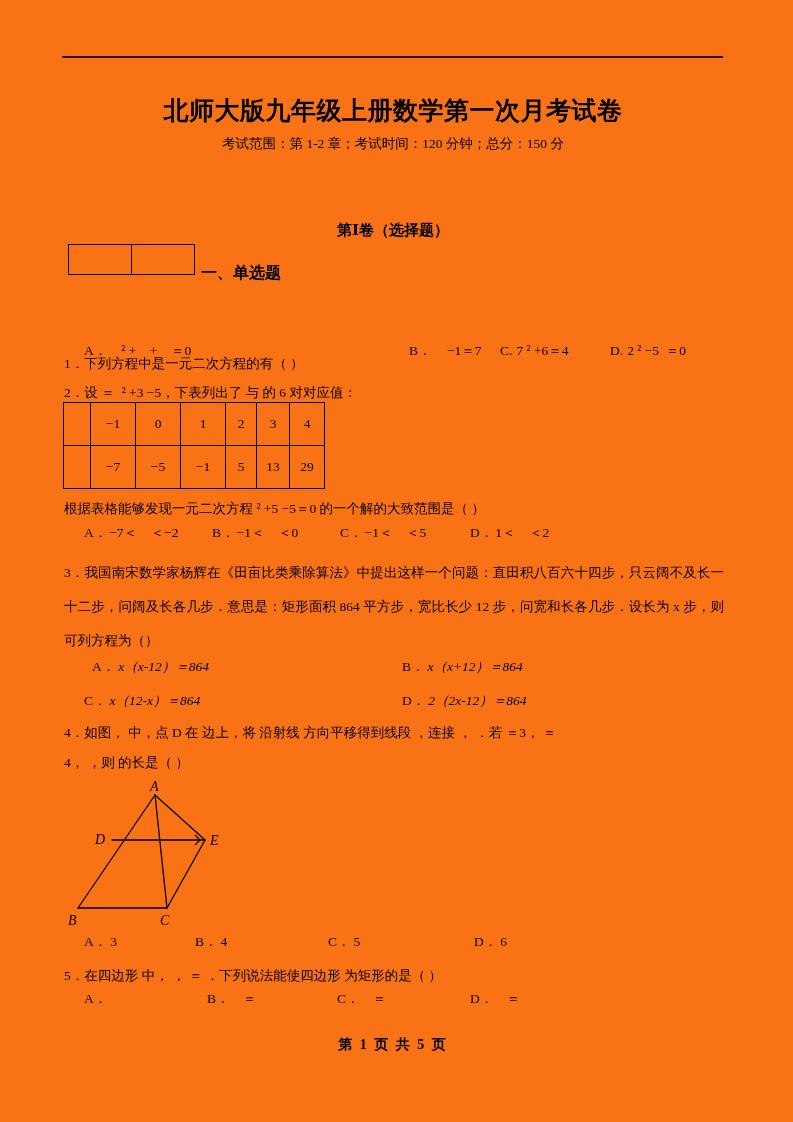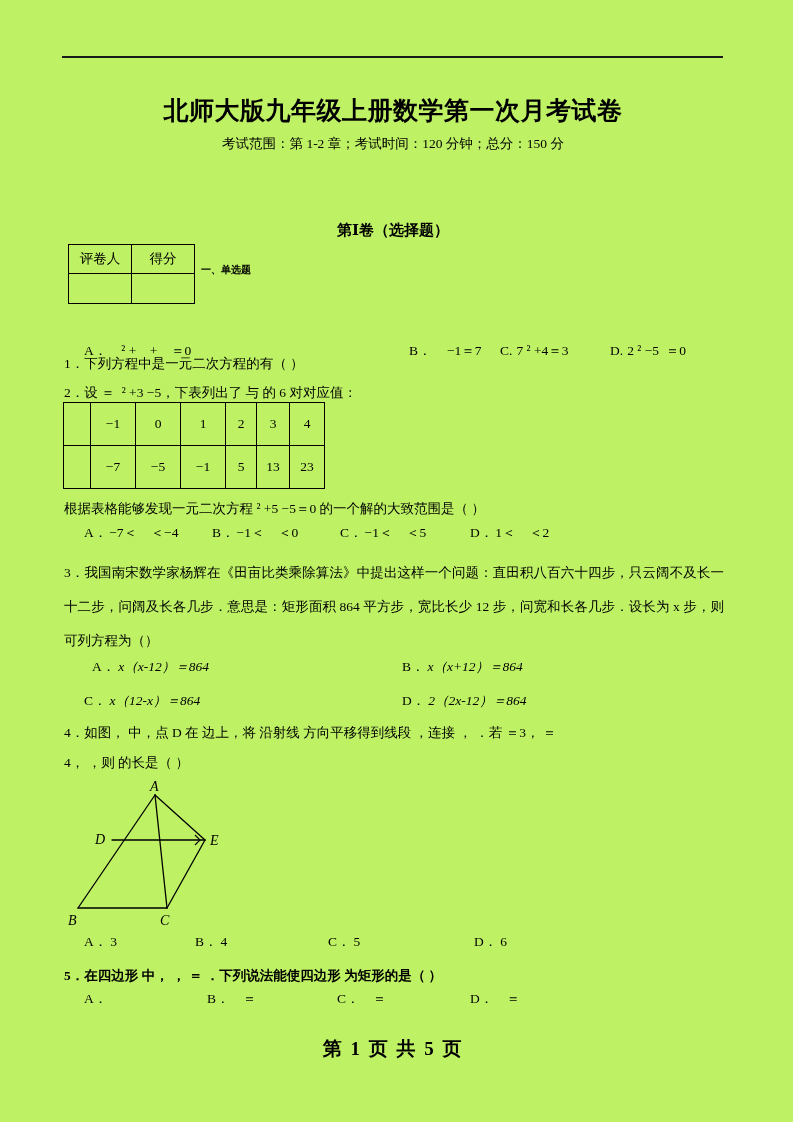--- a/index.html
+++ b/index.html
@@ -10,21 +10,21 @@
   }
   body {
     font-family: "Liberation Serif", "DejaVu Serif", serif;
     color: #000000;
     -webkit-font-smoothing: none;
   }
   .page {
     position: relative;
     width: 793px;
     height: 1122px;
-    background: #bef264;
+    background: #f97316;
     overflow: hidden;
     box-sizing: border-box;
   }
   .content {
     position: absolute;
     left: 62px;
     top: 0;
     width: 662px;
   }
 
@@ -100,21 +100,21 @@
     font-size: 13.5px;
     padding: 0;
   }
   .scorer-table tr.blank td { height: 29px; }
 
   
   .section-label {
     position: absolute;
     left: 139px;
     top: 263px;
-    font-size: 10px;
+    font-size: 16px;
     font-weight: bold;
   }
 
   
   .q {
     position: absolute;
     font-size: 13.5px;
     line-height: 25px;
     width: 662px;
   }
@@ -168,21 +168,21 @@
     top: 778px;
   }
 
   
   .footer {
     position: absolute;
     left: 0;
     top: 1036px;
     width: 662px;
     text-align: center;
-    font-size: 19px;
+    font-size: 14px;
     font-weight: bold;
     letter-spacing: 2px;
   }
 </style>
 </head>
 <body>
 
 <div class="page">
 
   <div class="top-rule"></div>
@@ -193,40 +193,36 @@
 
     <div class="doc-subtitle">考试范围：第 1-2 章；考试时间：120 分钟；总分：150 分</div>
 
     <div class="notes">
     </div>
 
     <div class="vol-heading">第Ⅰ卷（选择题）</div>
 
     <table class="scorer-table">
       <tbody>
-          <tr>
-        <td>评卷人</td>
-        <td>得分</td>
-      </tr>
       <tr class="blank">
         <td></td>
         <td></td>
       </tr>
     </tbody>
       </table>
 
     <div class="section-label">一、单选题</div>
 
     <div class="q" style="top:316px; left:2px;margin-top:35px;">
       <span>1．</span><span>下列方程中是一元二次方程的有（    ）</span>
     </div>
     <div class="opt-row" style="top:342px;">
       <span class="opt" style="left:22px;"><span>A．</span><span class="gap" style="width:14px;"></span><span>² +    +    ＝0</span></span>
       <span class="opt" style="left:347px;text-align:center;"><span>B．</span><span class="gap" style="width:12px;"></span><span> −1＝7</span></span>
-      <span class="opt" style="left:438px;"><span>C.</span><span class="gap" style="width:4px;"></span><span>7 ² +4＝3</span></span>
+      <span class="opt" style="left:438px;"><span>C.</span><span class="gap" style="width:4px;"></span><span>7 ² +6＝4</span></span>
       <span class="opt" style="left:548px;"><span>D.</span><span class="gap" style="width:4px;"></span><span>2 ² −5  ＝0</span></span>
     </div>
 
     <div class="q" style="top:380px; left:2px;">
       <span>2．</span><span>设    ＝</span><span class="gap" style="width:7px;"></span><span>² +3    −5，下表列出了    与    的 6 对对应值：</span>
     </div>
 
     <table class="value-table">
       <tbody>
           <tr>
@@ -238,29 +234,29 @@
         <td class="w5">3</td>
         <td class="w6">4</td>
       </tr>
       <tr>
         <td class="lab"></td>
         <td class="w1">−7</td>
         <td class="w2">−5</td>
         <td class="w3">−1</td>
         <td class="w4">5</td>
         <td class="w5">13</td>
-        <td class="w6">23</td>
+        <td class="w6">29</td>
       </tr>
     </tbody>
       </table>
 
     <div class="q" style="top:496px; left:2px;">根据表格能够发现一元二次方程    ² +5    −5＝0 的一个解的大致范围是（    ）</div>
 
     <div class="opt-row" style="top:524px;">
-      <span class="opt" style="left:22px;"><span>A．</span><span class="gap" style="width:2px;"></span><span>−7＜    ＜−4</span></span>
+      <span class="opt" style="left:22px;"><span>A．</span><span class="gap" style="width:2px;"></span><span>−7＜    ＜−2</span></span>
       <span class="opt" style="left:150px;"><span>B．</span><span class="gap" style="width:2px;"></span><span>−1＜    ＜0</span></span>
       <span class="opt" style="left:278px;"><span>C．</span><span class="gap" style="width:2px;"></span><span>−1＜    ＜5</span></span>
       <span class="opt" style="left:408px;"><span>D．</span><span class="gap" style="width:2px;"></span><span>1＜    ＜2</span></span>
     </div>
 
     <div class="q q3-stem" style="top:556px; left:2px; width:660px;">
       <span>3．</span><span>我国南宋数学家杨辉在《田亩比类乘除算法》中提出这样一个问题：直田积八百六十四步，只云阔不及长一十二步，问阔及长各几步．意思是：矩形面积 864 平方步，宽比长少 12 步，问宽和长各几步．设长为 x 步，则可列方程为（）</span>
     </div>
     <div class="opt-row" style="top:658px;">
       <span class="opt" style="left:30px;"><span>A．</span><span class="gap" style="width:3px;"></span><span class="var">x（x‑12）＝864</span></span>
@@ -299,21 +295,21 @@
       </g>
     </svg>
 
     <div class="opt-row" style="top:933px;">
       <span class="opt" style="left:22px;"><span>A．</span><span class="gap" style="width:3px;"></span><span>3</span></span>
       <span class="opt" style="left:133px;"><span>B．</span><span class="gap" style="width:3px;"></span><span>4</span></span>
       <span class="opt" style="left:266px;"><span>C．</span><span class="gap" style="width:3px;"></span><span>5</span></span>
       <span class="opt" style="left:412px;"><span>D．</span><span class="gap" style="width:3px;"></span><span>6</span></span>
     </div>
 
-    <div class="q" style="top:963px; left:2px;font-weight:bold;">
+    <div class="q" style="top:963px; left:2px;">
       <span>5．</span><span>在四边形          中，            ，     ＝    ．下列说法能使四边形         为矩形的是（    ）</span>
     </div>
     <div class="opt-row" style="top:990px;">
       <span class="opt" style="left:22px;"><span>A．</span><span class="gap" style="width:3px;"></span><span></span></span>
       <span class="opt" style="left:145px;"><span>B．</span><span class="gap" style="width:3px;"></span><span>   ＝</span></span>
       <span class="opt" style="left:275px;"><span>C．</span><span class="gap" style="width:3px;"></span><span>   ＝</span></span>
       <span class="opt" style="left:408px;"><span>D．</span><span class="gap" style="width:3px;"></span><span>   ＝</span></span>
     </div>
 
     <div class="footer">第 1 页 共 5 页</div>

